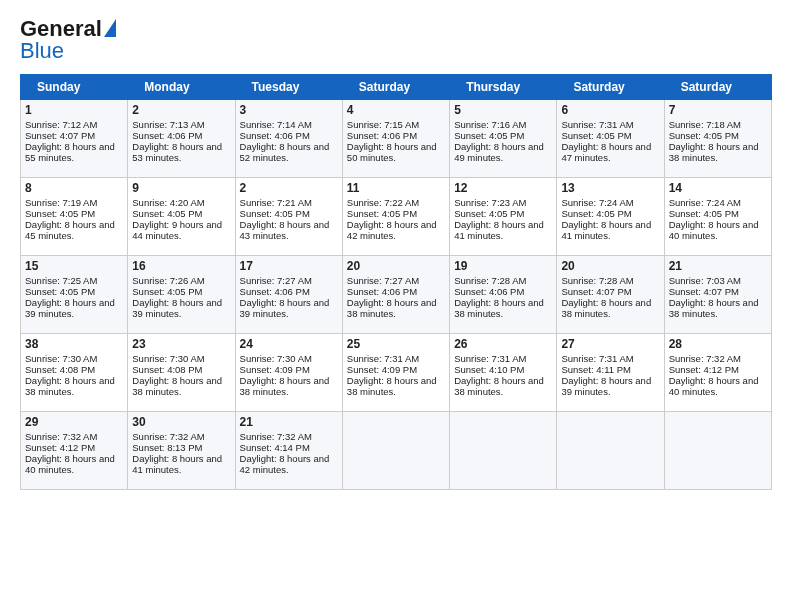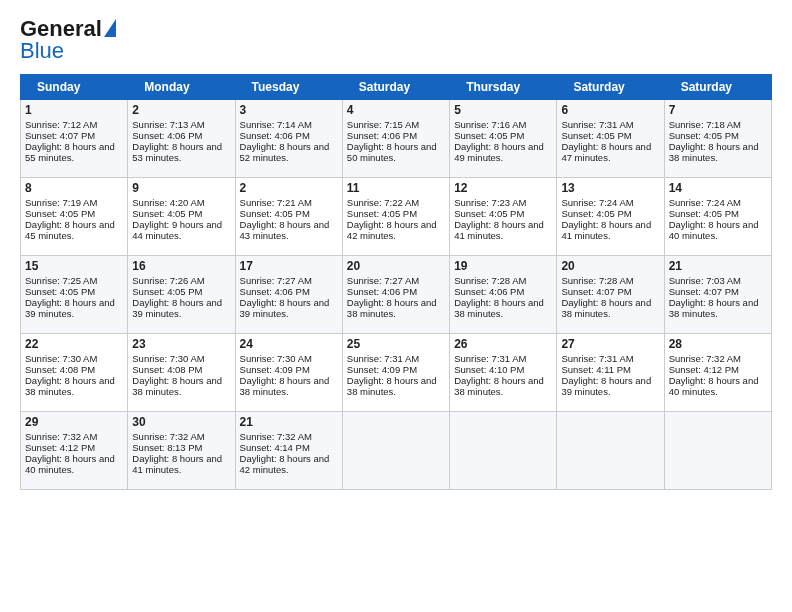--- a/index.html
+++ b/index.html
@@ -140,21 +140,21 @@
         <tr>
           <td><span class="day-number">15</span><span>Sunrise: 7:25 AM</span><br><span>Sunset: 4:05 PM</span><br><span>Daylight: 8 hours and 39 minutes.</span></td>
           <td><span class="day-number">16</span><span>Sunrise: 7:26 AM</span><br><span>Sunset: 4:05 PM</span><br><span>Daylight: 8 hours and 39 minutes.</span></td>
           <td><span class="day-number">17</span><span>Sunrise: 7:27 AM</span><br><span>Sunset: 4:06 PM</span><br><span>Daylight: 8 hours and 39 minutes.</span></td>
           <td><span class="day-number">20</span><span>Sunrise: 7:27 AM</span><br><span>Sunset: 4:06 PM</span><br><span>Daylight: 8 hours and 38 minutes.</span></td>
           <td><span class="day-number">19</span><span>Sunrise: 7:28 AM</span><br><span>Sunset: 4:06 PM</span><br><span>Daylight: 8 hours and 38 minutes.</span></td>
           <td><span class="day-number">20</span><span>Sunrise: 7:28 AM</span><br><span>Sunset: 4:07 PM</span><br><span>Daylight: 8 hours and 38 minutes.</span></td>
           <td><span class="day-number">21</span><span>Sunrise: 7:03 AM</span><br><span>Sunset: 4:07 PM</span><br><span>Daylight: 8 hours and 38 minutes.</span></td>
         </tr>
         <tr>
-          <td><span class="day-number">22</span><span>Sunrise: 7:30 AM</span><br><span>Sunset: 4:08 PM</span><br><span>Daylight: 8 hours and 38 minutes.</span></td>
+          <td><span class="day-number">38</span><span>Sunrise: 7:30 AM</span><br><span>Sunset: 4:08 PM</span><br><span>Daylight: 8 hours and 38 minutes.</span></td>
           <td><span class="day-number">23</span><span>Sunrise: 7:30 AM</span><br><span>Sunset: 4:08 PM</span><br><span>Daylight: 8 hours and 38 minutes.</span></td>
           <td><span class="day-number">24</span><span>Sunrise: 7:30 AM</span><br><span>Sunset: 4:09 PM</span><br><span>Daylight: 8 hours and 38 minutes.</span></td>
           <td><span class="day-number">25</span><span>Sunrise: 7:31 AM</span><br><span>Sunset: 4:09 PM</span><br><span>Daylight: 8 hours and 38 minutes.</span></td>
           <td><span class="day-number">26</span><span>Sunrise: 7:31 AM</span><br><span>Sunset: 4:10 PM</span><br><span>Daylight: 8 hours and 38 minutes.</span></td>
           <td><span class="day-number">27</span><span>Sunrise: 7:31 AM</span><br><span>Sunset: 4:11 PM</span><br><span>Daylight: 8 hours and 39 minutes.</span></td>
           <td><span class="day-number">28</span><span>Sunrise: 7:32 AM</span><br><span>Sunset: 4:12 PM</span><br><span>Daylight: 8 hours and 40 minutes.</span></td>
         </tr>
         <tr>
           <td><span class="day-number">29</span><span>Sunrise: 7:32 AM</span><br><span>Sunset: 4:12 PM</span><br><span>Daylight: 8 hours and 40 minutes.</span></td>
           <td><span class="day-number">30</span><span>Sunrise: 7:32 AM</span><br><span>Sunset: 8:13 PM</span><br><span>Daylight: 8 hours and 41 minutes.</span></td>

